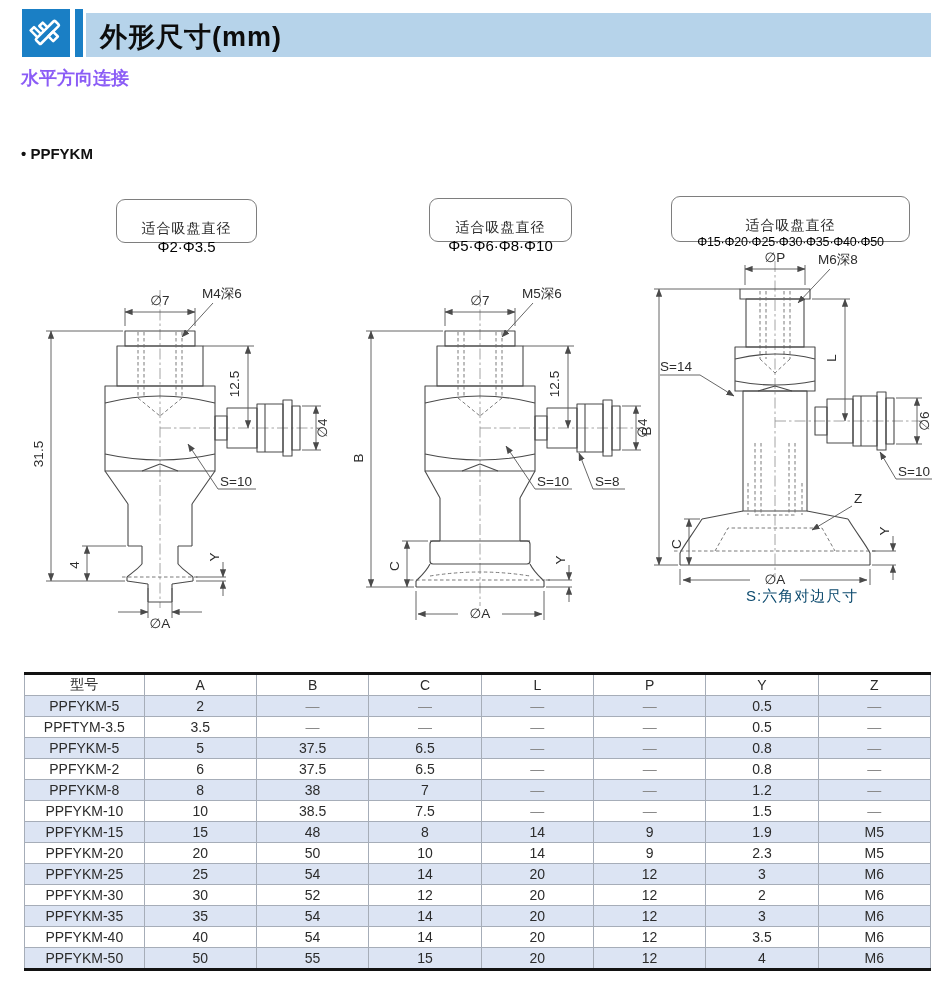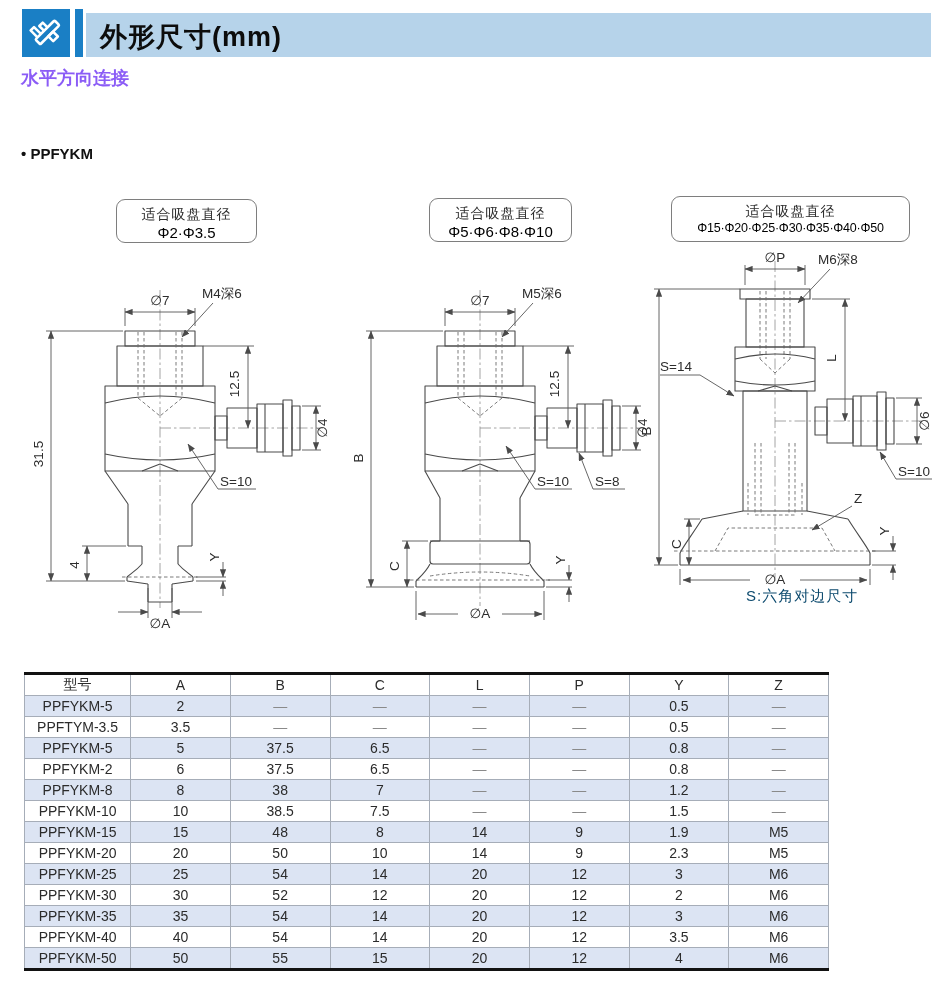--- a/index.html
+++ b/index.html
@@ -11,21 +11,21 @@
   .band { position:absolute; left:86px; top:13px; width:845px; height:44px; background:#b6d3ea; }
   .icon-square { position:absolute; left:22px; top:9px; width:48px; height:48px; background:#1a7fc5;
     display:flex; align-items:center; justify-content:center; }
   .vbar { position:absolute; left:75px; top:9px; width:8px; height:48px; background:#1a7fc5; }
   .page-title { position:absolute; left:100px; top:19px; font-size:27px; font-weight:bold; color:#0c0c0c; letter-spacing:1px; }
   .subtitle { position:absolute; left:21px; top:66px; font-size:18px; font-weight:600; color:#8b5cf6; }
   .series { position:absolute; left:21px; top:101px; font-size:15px; font-weight:bold; color:#111;margin-top:44px; }
 
   
   .cap-box { position:absolute; border:1.3px solid #7e7e7e; border-radius:9px; text-align:center;
-    padding-top:6px; box-sizing:border-box; background:#fff; }
+    padding-top:20px; box-sizing:border-box; background:#fff; }
   .cap-box .l1 { font-size:14px; color:#2e2e2e; letter-spacing:1px; }
   .cap-box .l2 { font-size:15px; color:#000000; }
   #cap1 { left:116px; top:199px; width:141px; height:44px; }
   #cap2 { left:429px; top:198px; width:143px; height:44px; }
   #cap3 { left:671px; top:196px; width:239px; height:46px; }
   #cap3 .l2 { font-size:12.5px; letter-spacing:-0.2px; }
 
   
   .drw { position:absolute; }
   #drw1 { left:30px;  top:246px; }
@@ -33,21 +33,21 @@
   #drw3 { left:640px; top:243px; }
   .ol { fill:none; stroke:#4a4a4a; stroke-width:1.1; stroke-linejoin:round; }
   .hl { fill:none; stroke:#6b6b6b; stroke-width:0.9; stroke-dasharray:3.5 2.5; }
   .cl { fill:none; stroke:#8d8d8d; stroke-width:0.8; stroke-dasharray:11 3 2.5 3; }
   .dl { fill:none; stroke:#565656; stroke-width:0.9; }
   .drw text { font-size:13.5px; fill:#2d2d2d; font-family:"Liberation Sans", sans-serif; }
 
   .note { position:absolute; left:746px; top:587px; font-size:15px; color:#0c4a6e; letter-spacing:1px; }
 
   
-  .dim-table { position:absolute; left:24px; top:672px; width:805px;
+  .dim-table { position:absolute; left:24px; top:672px; width:907px;
     border-collapse:collapse; table-layout:fixed; font-size:14px; color:#2b2b2b;
     border-top:3px solid #121212; border-bottom:3px solid #121212; }
   .dim-table th, .dim-table td { border:1px solid #a6adb8; height:20px; padding:0 2px;
     text-align:center; font-weight:400; white-space:nowrap; }
   .dim-table th { background:#ffffff; }
   .dim-table tr.alt td { background:#dce4f3; }
   .dim-table td.dash { color:#8a8a8a; }
 </style>
 </head>
 <body>

